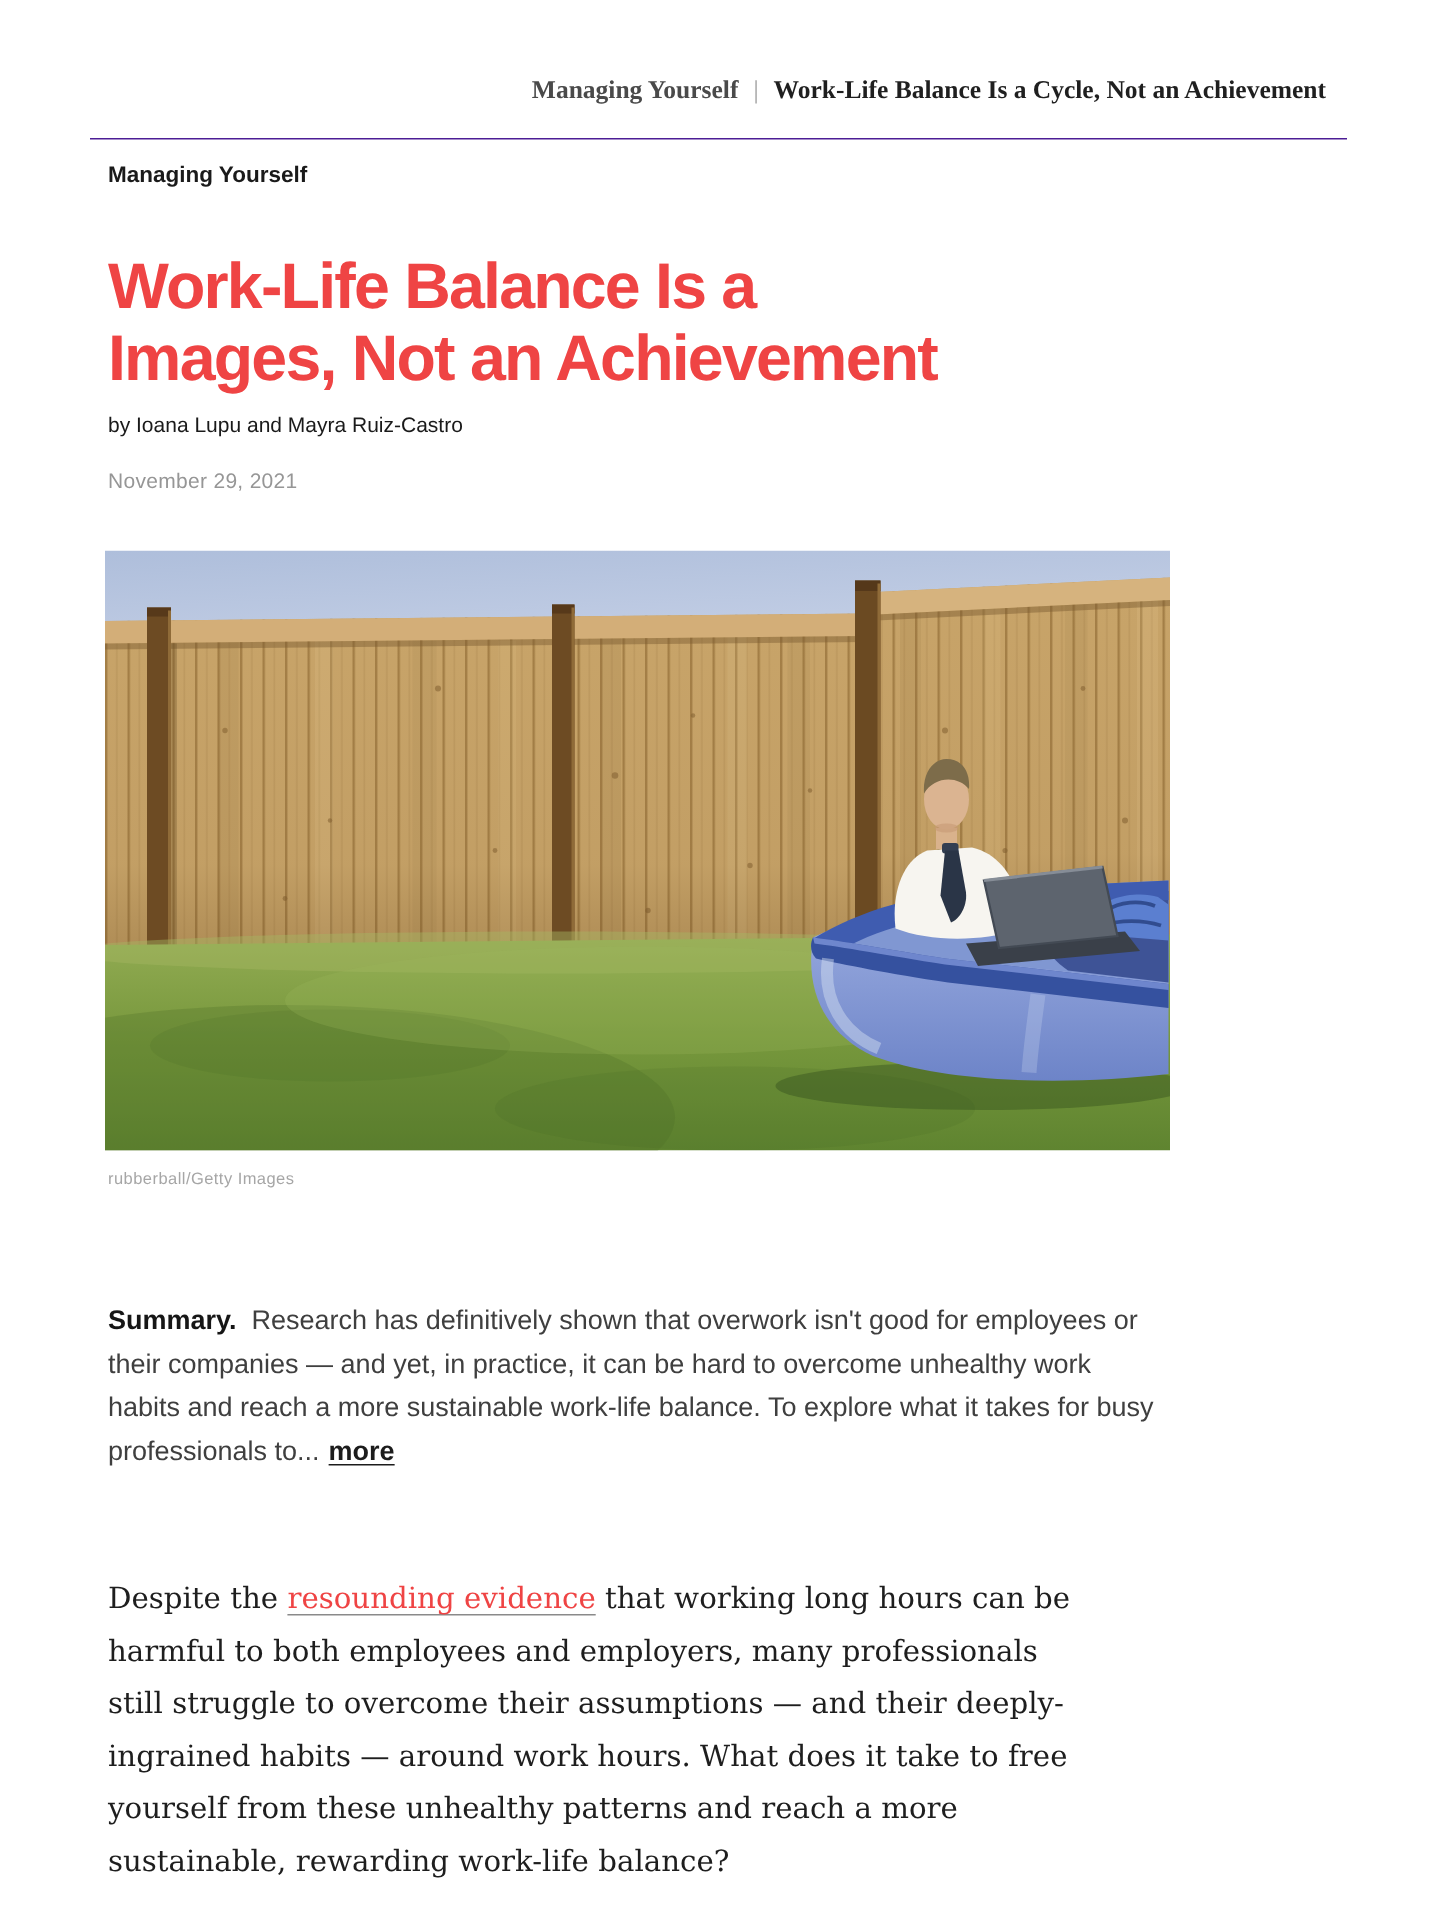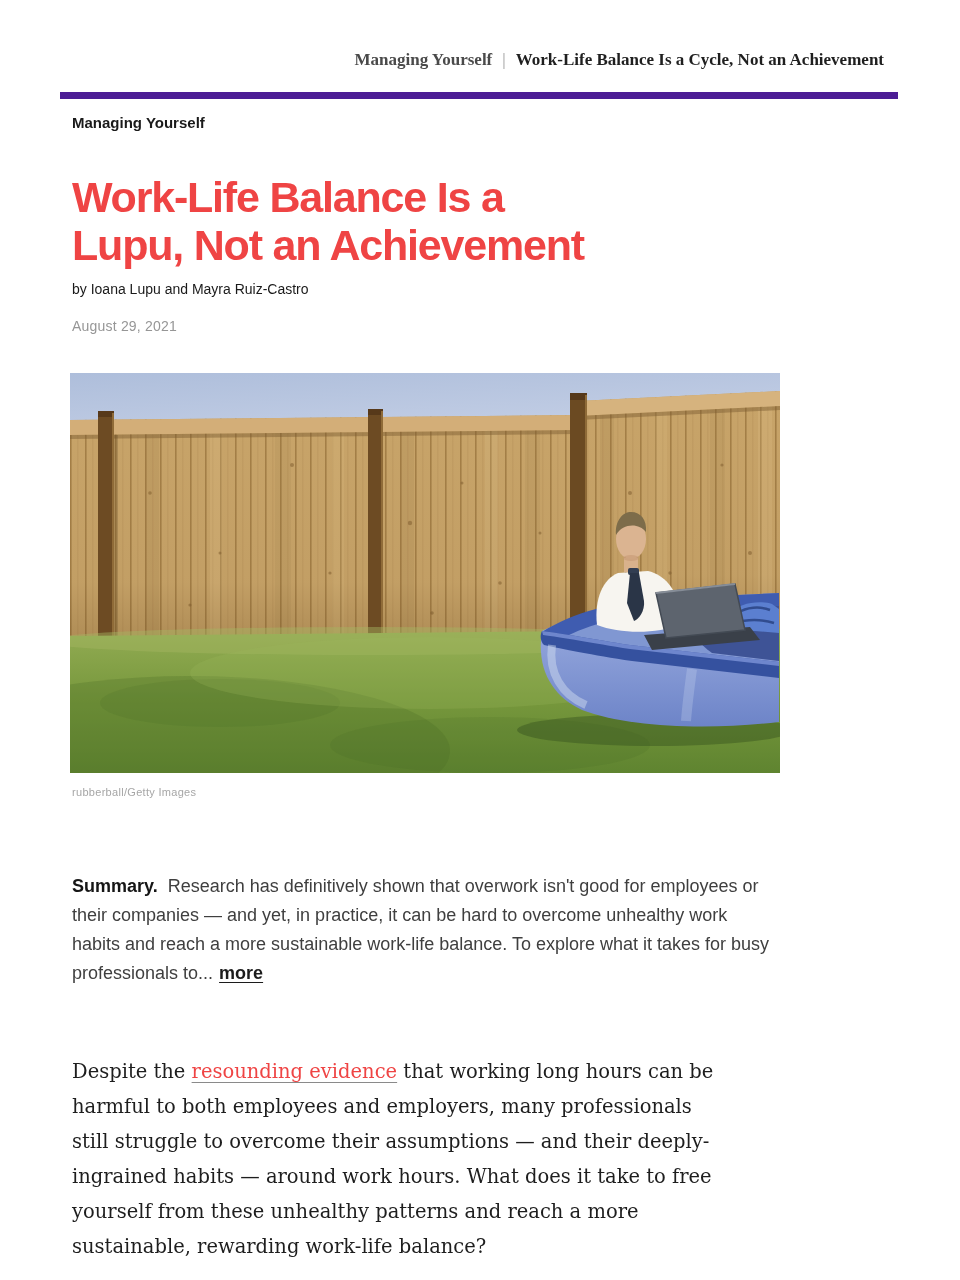--- a/index.html
+++ b/index.html
@@ -6,21 +6,21 @@
   html,body { background:#ffffff; }
   body {
     width:960px; height:1280px; position:relative; overflow:hidden;
     font-family:"Liberation Sans", sans-serif; color:#1c1c1c;
   }
   .page { width:838px; margin-left:60px; }
 
   
   .topbar {
     padding-top:50px; padding-bottom:22px; padding-right:14px;
-    border-bottom:7px solid #4c1d95;
+    border-bottom:1px solid #4c1d95;
     text-align:right;
     font-family:"Liberation Serif", serif;
     font-size:17px; color:#3d3d3d;
   }
   .topbar .crumb-section { font-weight:600; color:#4a4a4a; }
   .topbar .crumb-sep { color:#9a9a9a; font-weight:300; margin:0 10px; }
   .topbar .crumb-title { font-weight:700; color:#1f1f1f; }
 
   .content { padding-left:12px; }
 
@@ -78,26 +78,26 @@
   <div class="topbar">
     <span class="crumb-section">Managing Yourself</span><span class="crumb-sep">|</span><span class="crumb-title">Work-Life Balance Is a Cycle, Not an Achievement</span>
   </div>
 
   <div class="content">
 
     <a class="eyebrow">Managing Yourself</a>
 
     <h1 class="title">
         <span class="tline">Work-Life Balance Is a</span>
-        <span class="tline">Lupu, Not an Achievement</span>
+        <span class="tline">Images, Not an Achievement</span>
       </h1>
 
     <div class="byline">by Ioana Lupu and Mayra Ruiz-Castro</div>
 
-    <div class="date">August 29, 2021</div>
+    <div class="date">November 29, 2021</div>
 
     <figure class="hero">
       <svg width="710" height="400" viewBox="0 0 710 400" xmlns="http://www.w3.org/2000/svg">
         <defs>
           <linearGradient id="skyGrad" x1="0" y1="0" x2="0.4" y2="1">
             <stop offset="0" stop-color="#aebedb"></stop>
             <stop offset="1" stop-color="#c9d3e8"></stop>
           </linearGradient>
           <linearGradient id="grassGrad" x1="0" y1="0" x2="0" y2="1">
             <stop offset="0" stop-color="#93ac53"></stop>

